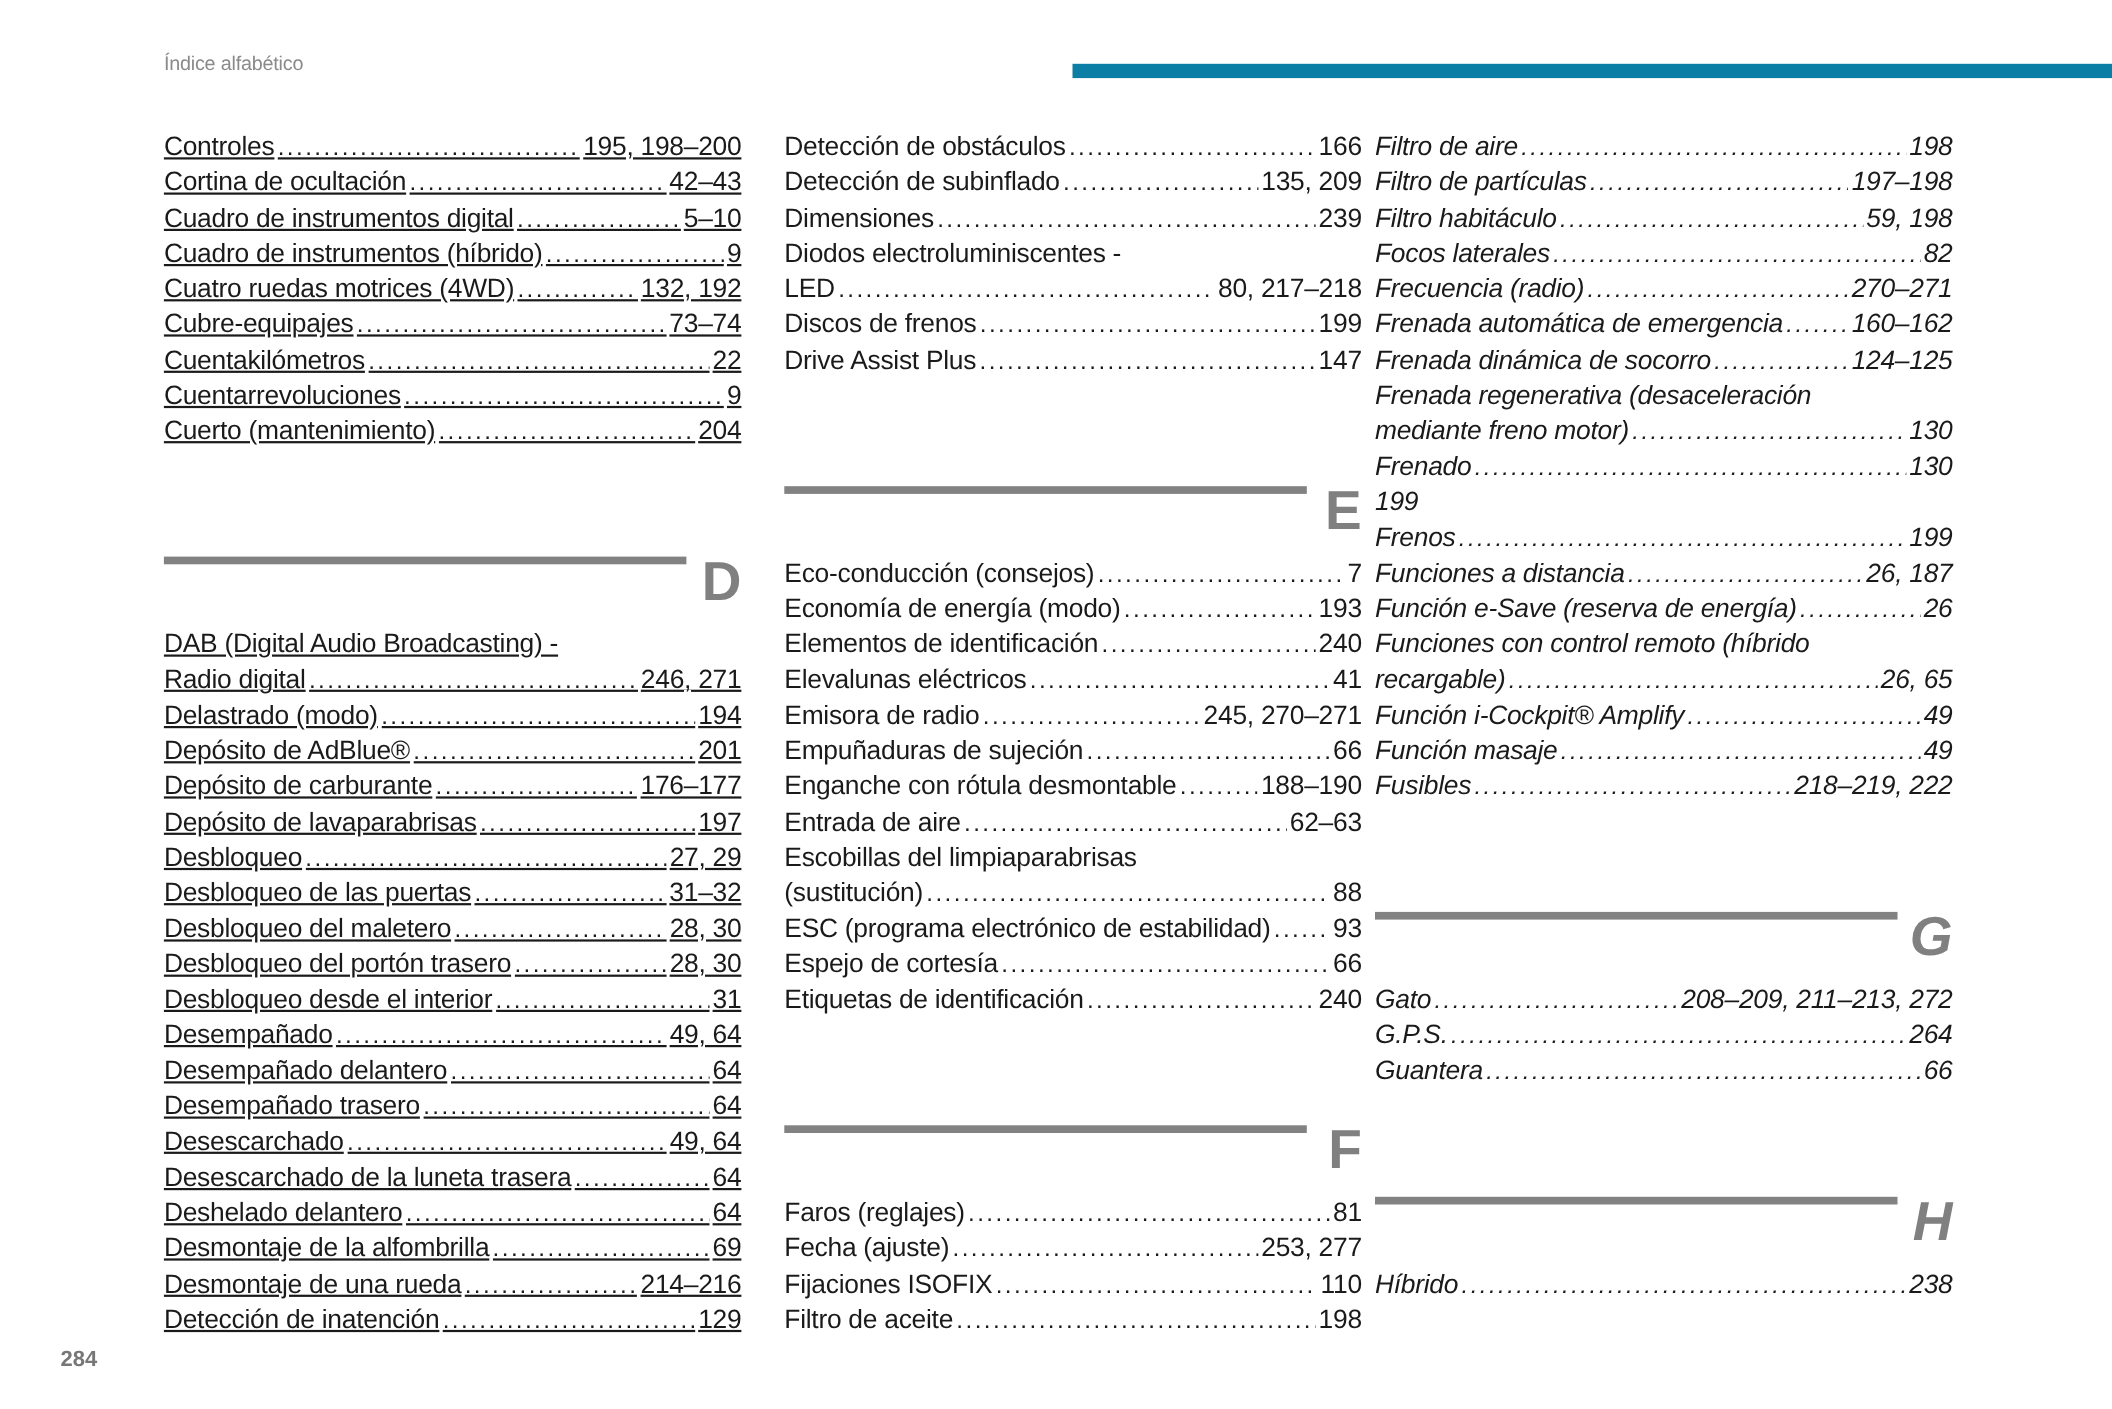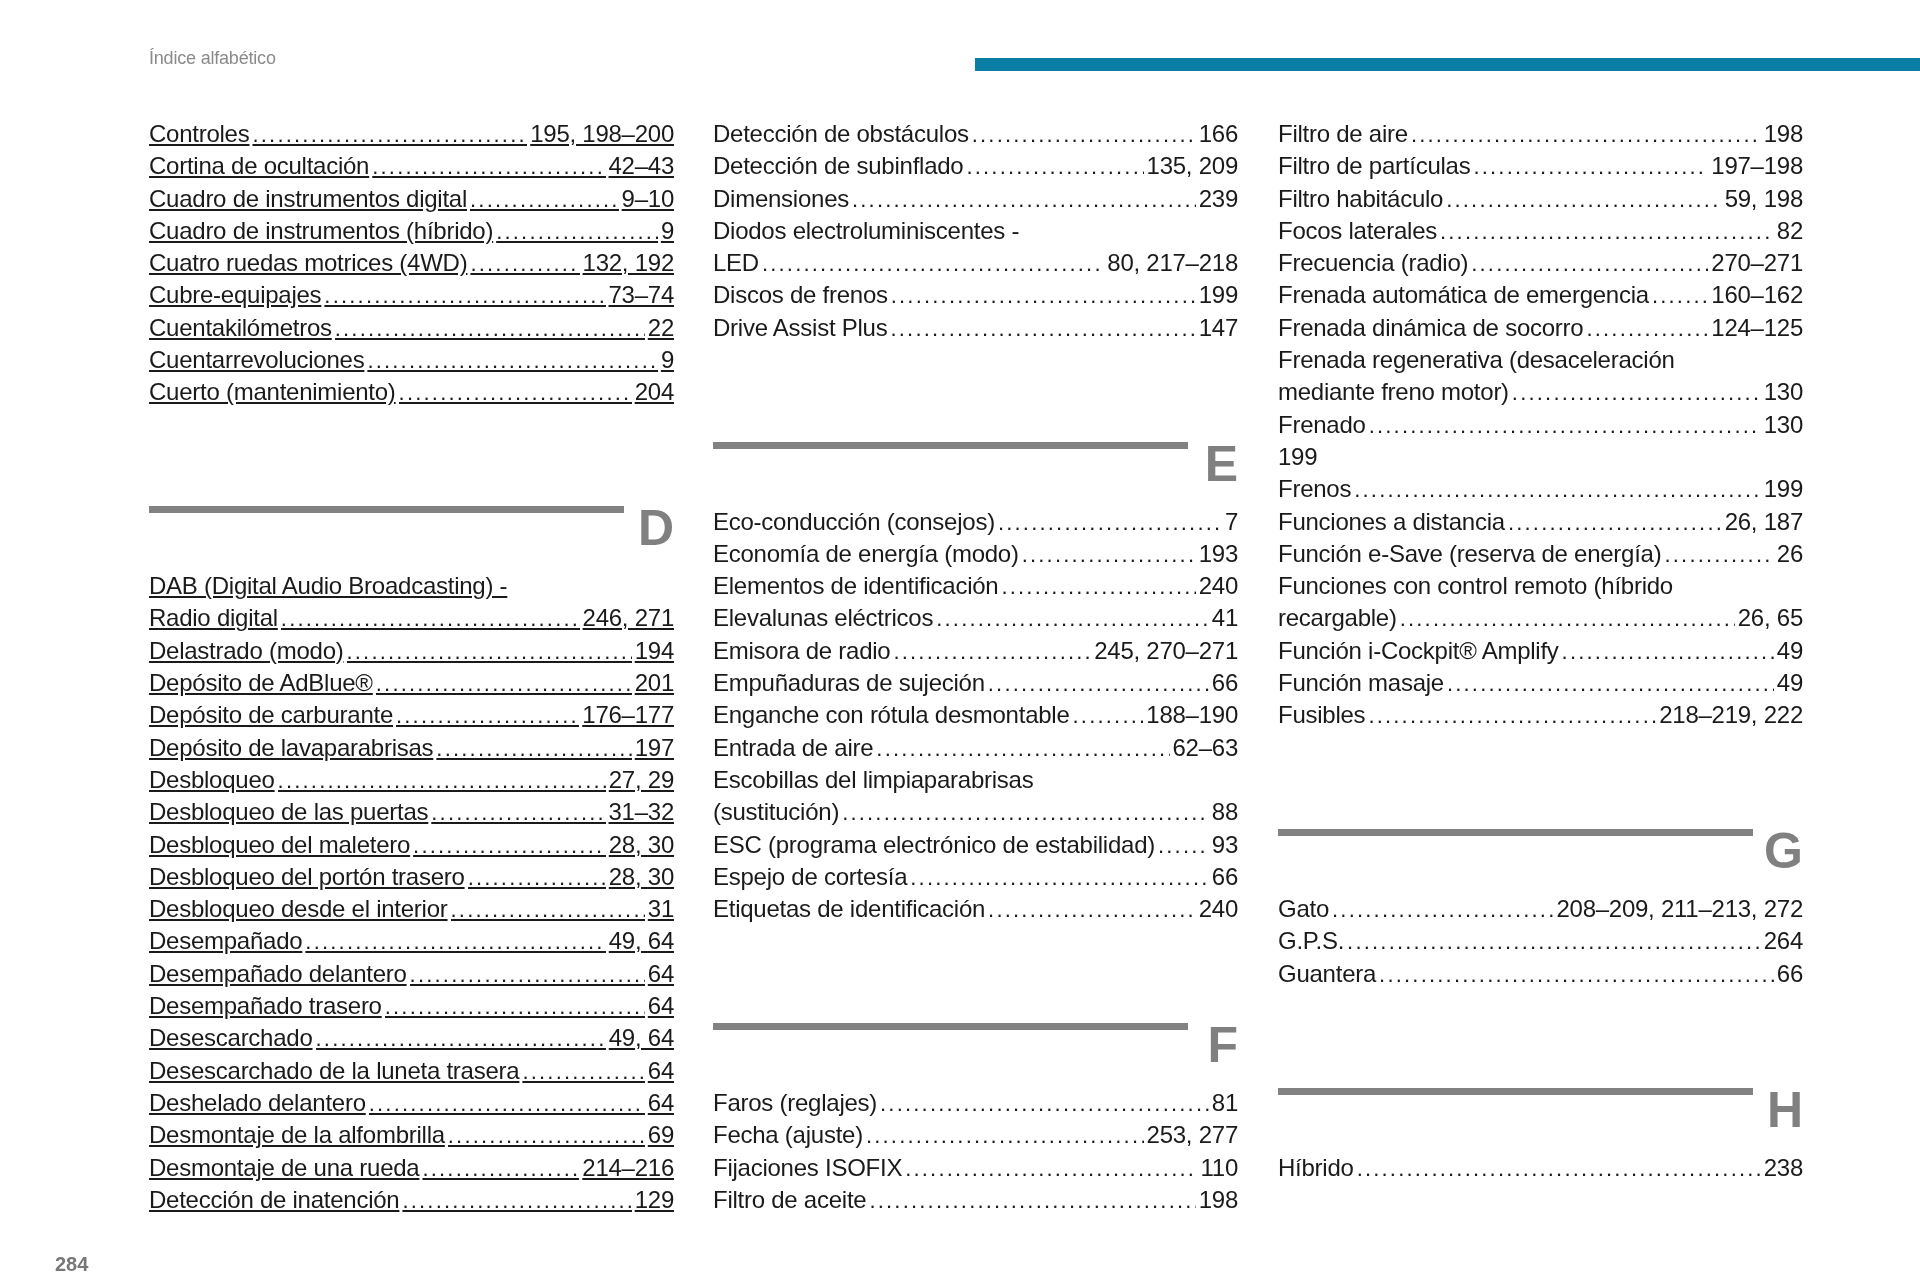--- a/index.html
+++ b/index.html
@@ -12,21 +12,21 @@
       letter-spacing: -0.2px;
     }
     .header-bar {
       position: absolute; left: 975px; top: 58px; width: 945px; height: 13px; background: #0a7ea4;
     }
     .column {
       position: absolute; top: 118px; width: 525px;
     }
     .col1 { left: 149px; text-decoration: underline; }
     .col2 { left: 713px; }
-    .col3 { left: 1278px; }
+    .col3 { left: 1250px; font-style: italic; }
     .entry {
       display: flex; align-items: baseline; font-size: 24px; line-height: 32.3px; height: 32.3px;
       white-space: nowrap; letter-spacing: -0.25px;
     }
     .entry .term { flex: 0 0 auto; }
     .entry .leader {
       flex: 1 1 auto; overflow: hidden; margin: 0 3px; color: #1a1a1a; letter-spacing: 2.2px;
       font-size: 22px;
     }
     .entry .leader::before {
@@ -39,21 +39,21 @@
     }
     .section .rule {
       position: absolute; left: 0; right: 50px; top: 33px; height: 7px; background: #828282;
     }
     .section .letter {
       position: absolute; right: 0; top: 30px; font-size: 50px; font-weight: bold; color: #808080;
       line-height: 50px;
     }
     .gap { height: 64.6px; }
     .page-number {
-      position: absolute; left: 55px; top: 1225px; font-size: 20px; color: #777777; font-weight: bold; margin-top: 28px;
+      position: absolute; left: 55px; top: 1225px; font-size: 20px; color: #777777; font-weight: bold;
     }
   </style>
 </head>
 <body>
 
 <div class="header-title">Índice alfabético</div>
 <div class="header-bar"></div>
 
 <div class="column col1">
     <div class="entry">
@@ -62,21 +62,21 @@
       <span class="pages">195, 198–200</span>
     </div>
     <div class="entry">
       <span class="term">Cortina de ocultación</span>
       <span class="leader"></span>
       <span class="pages">42–43</span>
     </div>
     <div class="entry">
       <span class="term">Cuadro de instrumentos digital</span>
       <span class="leader"></span>
-      <span class="pages">9–10</span>
+      <span class="pages">5–10</span>
     </div>
     <div class="entry">
       <span class="term">Cuadro de instrumentos (híbrido)</span>
       <span class="leader"></span>
       <span class="pages">9</span>
     </div>
     <div class="entry">
       <span class="term">Cuatro ruedas motrices (4WD)</span>
       <span class="leader"></span>
       <span class="pages">132, 192</span>

